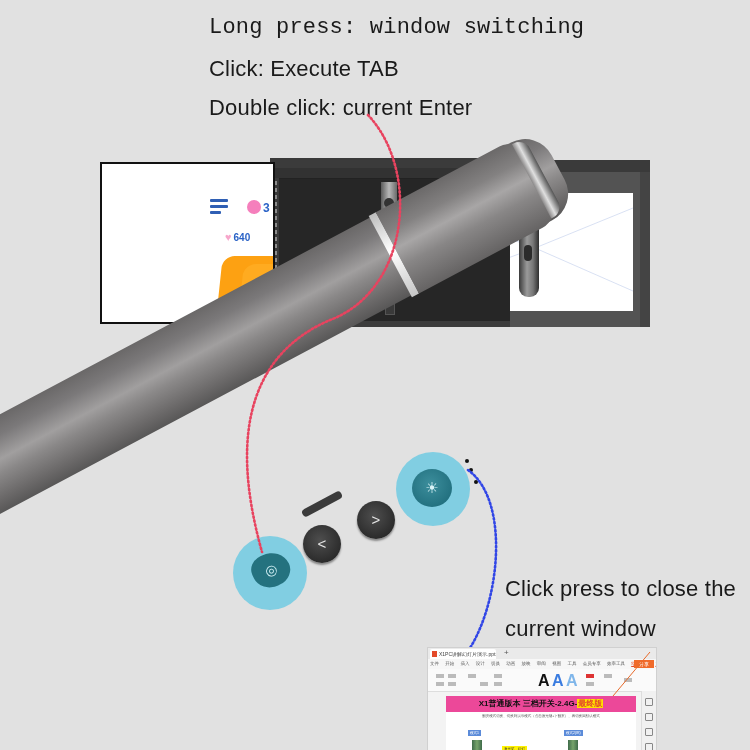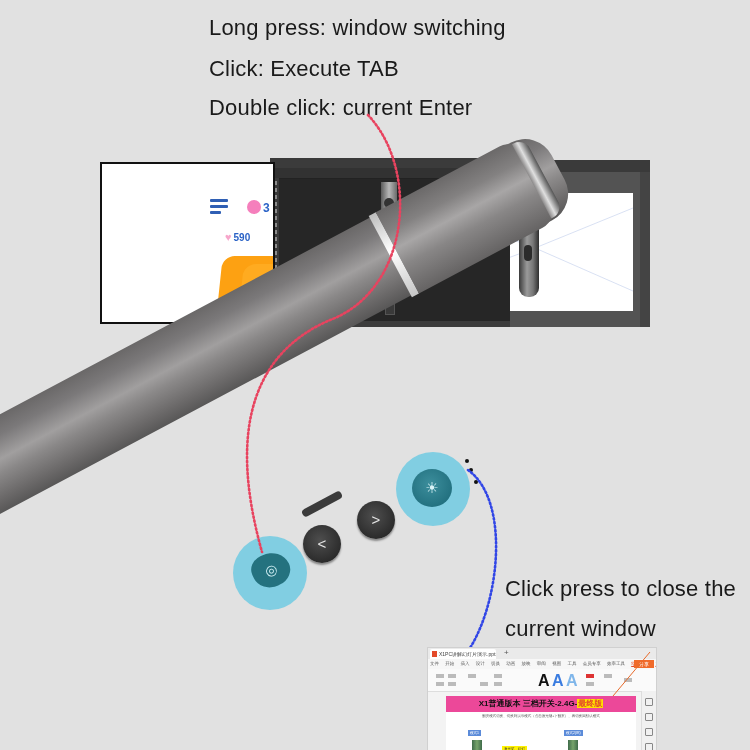--- a/index.html
+++ b/index.html
@@ -5,21 +5,21 @@
   html, body { margin: 0; padding: 0; }
   body {
     width: 750px; height: 750px; overflow: hidden; position: relative;
     background: #e1e1e1;
     font-family: "Liberation Sans", sans-serif;
   }
   .caption {
     position: absolute; color: #1a1a1a; font-size: 22px; letter-spacing: 0.2px;
     white-space: nowrap;
   }
-  .cap1 { left: 209px; top: 15px; }
+  .cap1 { left: 209px; top: 15px; font-family: Liberation Mono, monospace; }
   .cap2 { left: 209px; top: 56px; }
   .cap3 { left: 209px; top: 95px; }
   .cap4 { left: 505px; top: 576px; }
   .cap5 { left: 505px; top: 616px; }
 
   
   .win { position: absolute; overflow: hidden; }
   .win-app {
     left: 100px; top: 162px; width: 175px; height: 162px; background: #fff;
     border: 2px solid #111; box-sizing: border-box;
@@ -212,21 +212,21 @@
 
 <div class="win win-app">
   <div class="menu-hamburger">
       <span></span>
       <span></span>
       <span></span>
     </div>
   <div class="pink-dot"></div>
   <div class="app-num">3</div>
   <div class="heart-row">
-    <span class="heart">♥</span><span>590</span>
+    <span class="heart">♥</span><span>640</span>
   </div>
   <div class="orange-card"></div>
 </div>
 
 <div class="pen-wrap">
   <div class="pen-body">
     <div class="pen-ring"></div>
     <div class="pen-cap"></div>
     <div class="pen-end"></div>
   </div>

